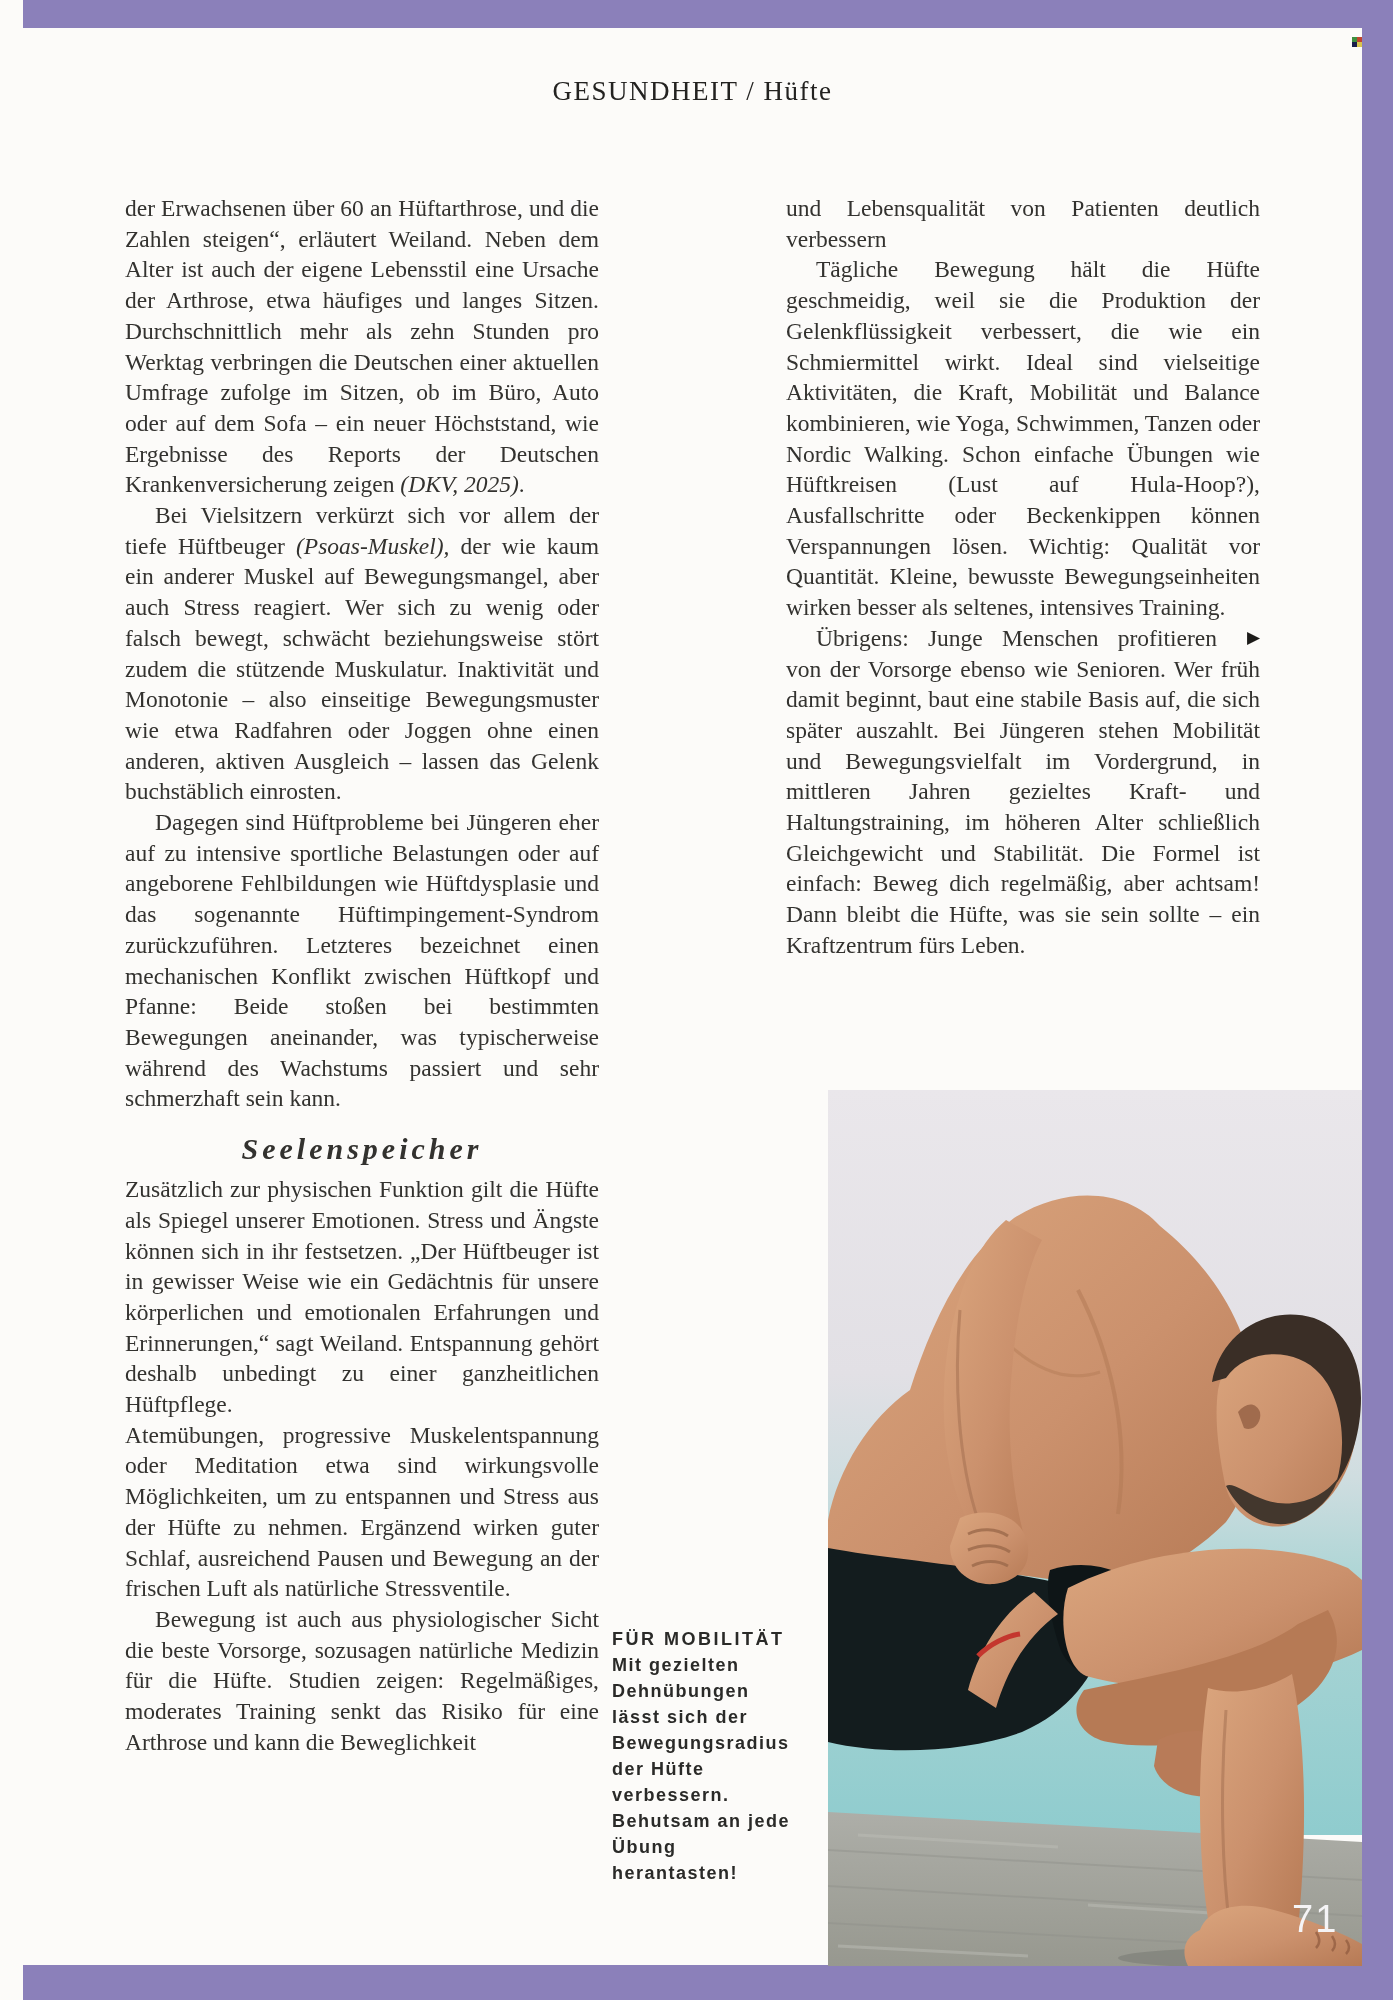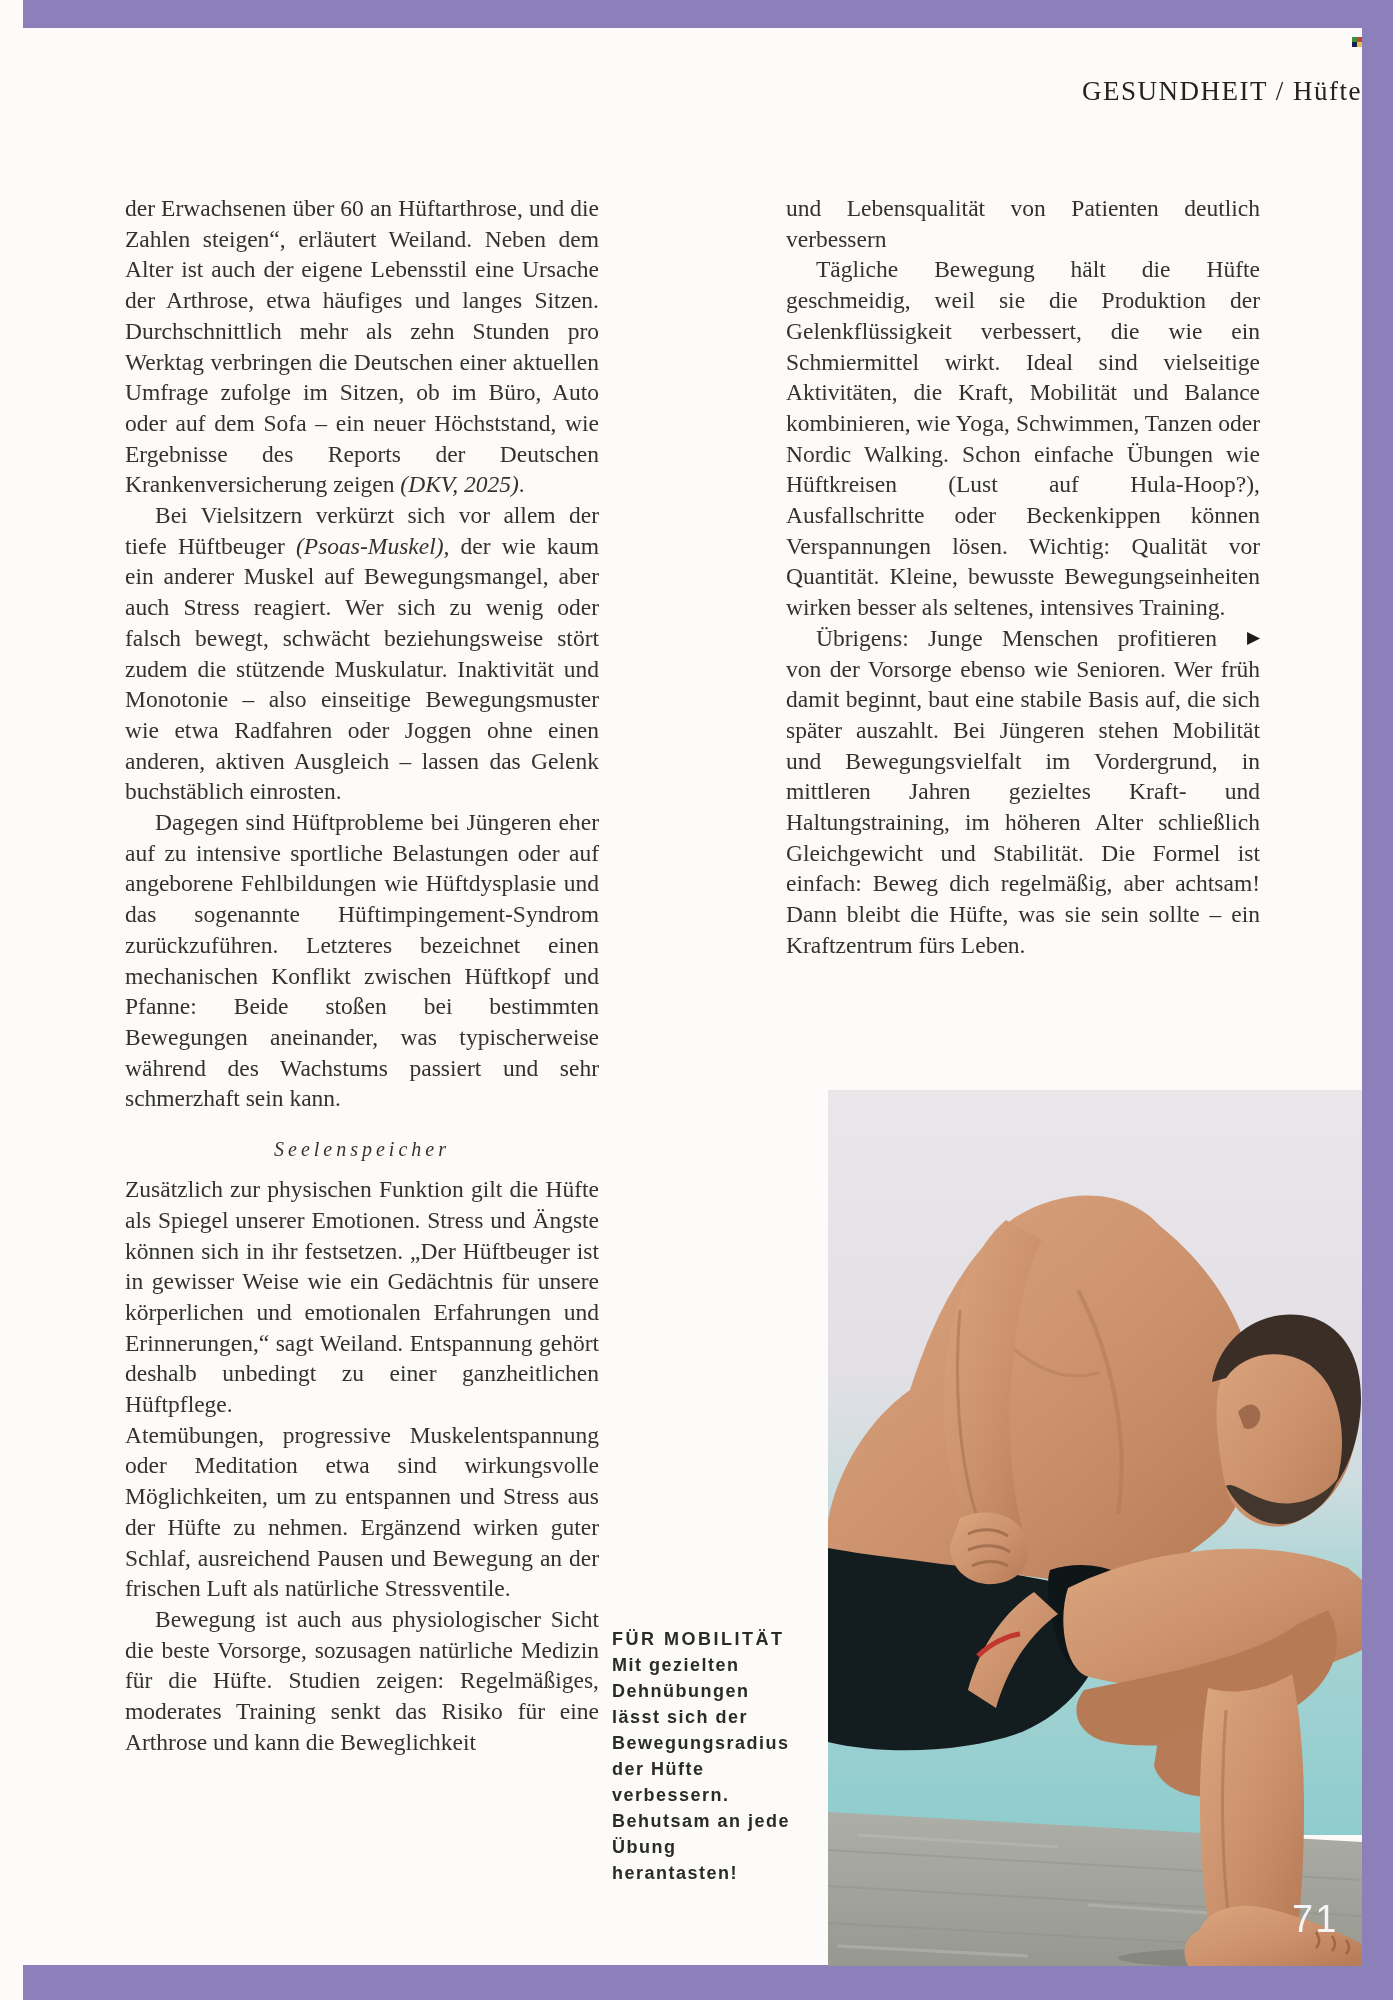--- a/index.html
+++ b/index.html
@@ -17,29 +17,29 @@
   html,body{margin:0;padding:0;background:#e8e8e8;}
   .page{position:relative;width:1393px;height:2000px;background:var(--page-bg);overflow:hidden;
         font-family:"Liberation Serif", serif;color:var(--text);}
   .frame{position:absolute;background:var(--frame);}
   .frame-top{left:23px;top:0;width:1370px;height:28px;}
   .frame-right{right:0;top:0;width:31px;height:2000px;}
   .frame-bottom{left:23px;top:1965px;width:1370px;height:35px;}
   .reg-mark{position:absolute;left:1352px;top:37px;width:10px;height:10px;
             display:grid;grid-template-columns:5px 5px;grid-template-rows:5px 5px;}
   .reg-mark div{width:5px;height:5px;}
-  .page-header{position:absolute;left:23px;top:76px;width:1339px;text-align:right;
+  .page-header{position:absolute;left:23px;top:76px;width:1339px;text-align:center;
                font-size:27px;letter-spacing:1.5px;color:#232220;}
   .column{position:absolute;top:193px;width:474px;font-size:23.5px;line-height:30.7px;
           text-align:justify;text-align-last:left;hyphens:auto;-webkit-hyphens:auto;}
   .column-left{left:125px;}
   .column-right{left:786px;}
   .column p{margin:0;}
   .column p.indent{text-indent:30px;}
-  .column h2{margin:18px 0 8px 0;font-weight:normal;font-style:italic;font-size:20px;
+  .column h2{margin:18px 0 8px 0;font-weight:bold;font-style:italic;font-size:30px;
              letter-spacing:4px;text-align-last:center;line-height:34px;}
   .column em{margin-top:39px;}
   .arrow{float:right;font-size:17px;line-height:30.7px;color:#1c1b19;letter-spacing:0;}
   .figure{position:absolute;left:828px;top:1090px;width:534px;height:876px;overflow:hidden;}
   .figure svg{display:block;}
   .caption{position:absolute;left:612px;top:1626px;width:192px;text-align:left;
            font-family:"Liberation Sans", sans-serif;font-weight:bold;font-size:18px;
            line-height:26px;letter-spacing:1.5px;color:#2a2a28;}
   .caption .cap-title{letter-spacing:2.5px;}
   .page-number{position:absolute;left:1292px;top:1898px;width:80px;

